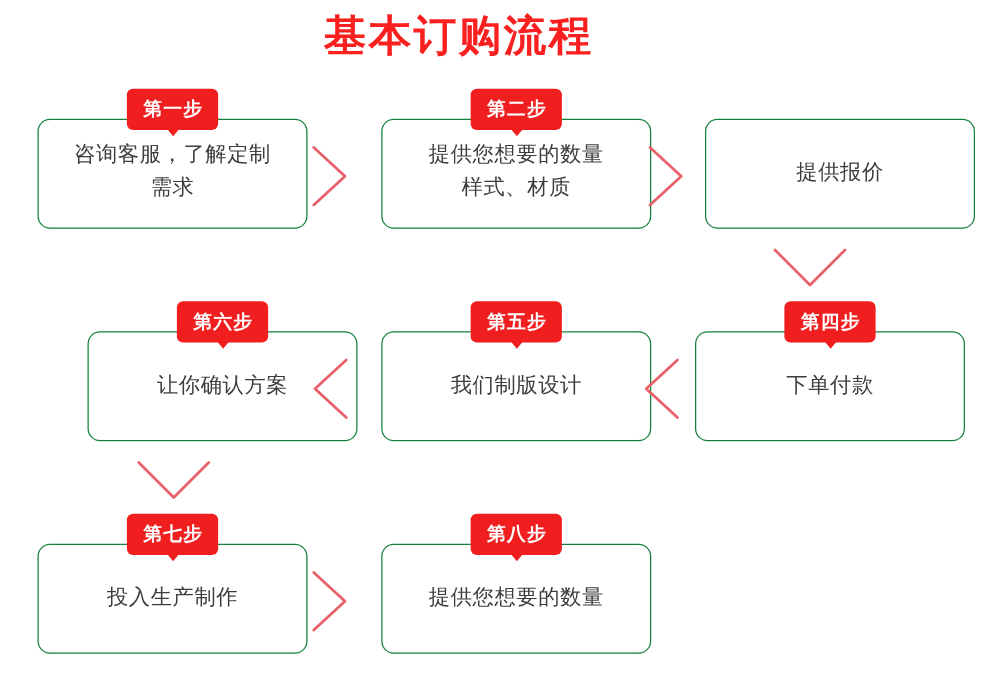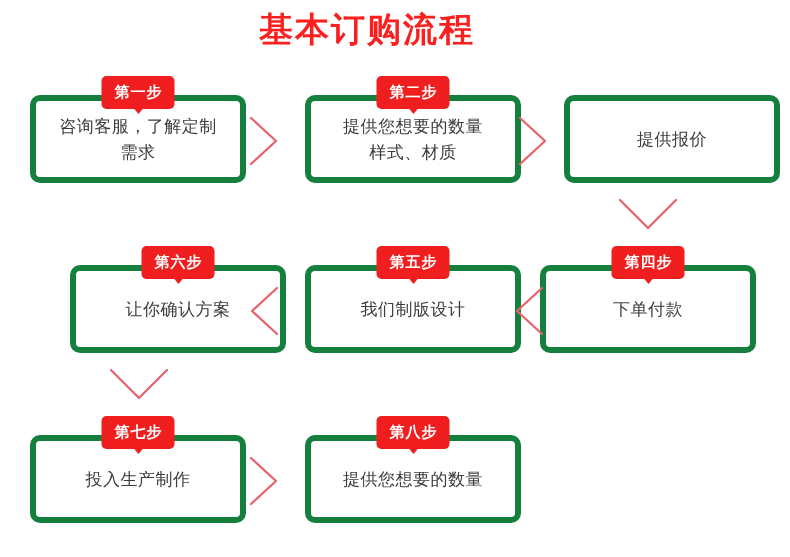--- a/index.html
+++ b/index.html
@@ -27,36 +27,36 @@
     letter-spacing: 2px;
     line-height: 42px;
     white-space: nowrap;
   }
 
   
   .step-box {
     position: absolute;
     width: 216px;
     height: 88px;
-    border: 6px solid #15803d;
+    border: 1px solid #15803d;
     border-radius: 10px;
     background: #ffffff;
   }
   .step-text {
     position: absolute;
     left: 8px; right: 8px;
     top: 50%;
     transform: translateY(-50%);
     text-align: center;
     font-size: 17px;
     line-height: 25px;
     color: #3c3c3c;
     letter-spacing: 0.5px;
   }
-  .step-text.two-line { line-height: 26px; }
+  .step-text.two-line { line-height: 26px; font-family: Liberation Mono, monospace; }
 
   
   .step-badge {
     position: absolute;
     left: 50%;
     transform: translateX(-50%);
     top: -25px;
     background: #f01e1e;
     color: #ffffff;
     font-size: 15px;
@@ -81,21 +81,21 @@
   }
 
   
   .chevron { position: absolute; }
   .chevron svg { display: block; }
 
   
   #box-1 { left: 30px;  top: 95px;  }
   #box-2 { left: 305px; top: 95px;  }
   #box-3 { left: 564px; top: 95px;  }
-  #box-4 { left: 540px; top: 265px; }
+  #box-4 { left: 556px; top: 265px; }
   #box-5 { left: 305px; top: 265px; }
   #box-6 { left: 30px;  top: 265px; margin-left: 40px; }
   #box-7 { left: 30px;  top: 435px; }
   #box-8 { left: 305px; top: 435px; }
 
   #arrow-1-2 { left: 248px; top: 115px; }
   #arrow-2-3 { left: 517px; top: 115px; }
   #arrow-3-4 { left: 617px; top: 197px; }
   #arrow-4-5 { left: 513px; top: 285px; }
   #arrow-5-6 { left: 248px; top: 285px; }

